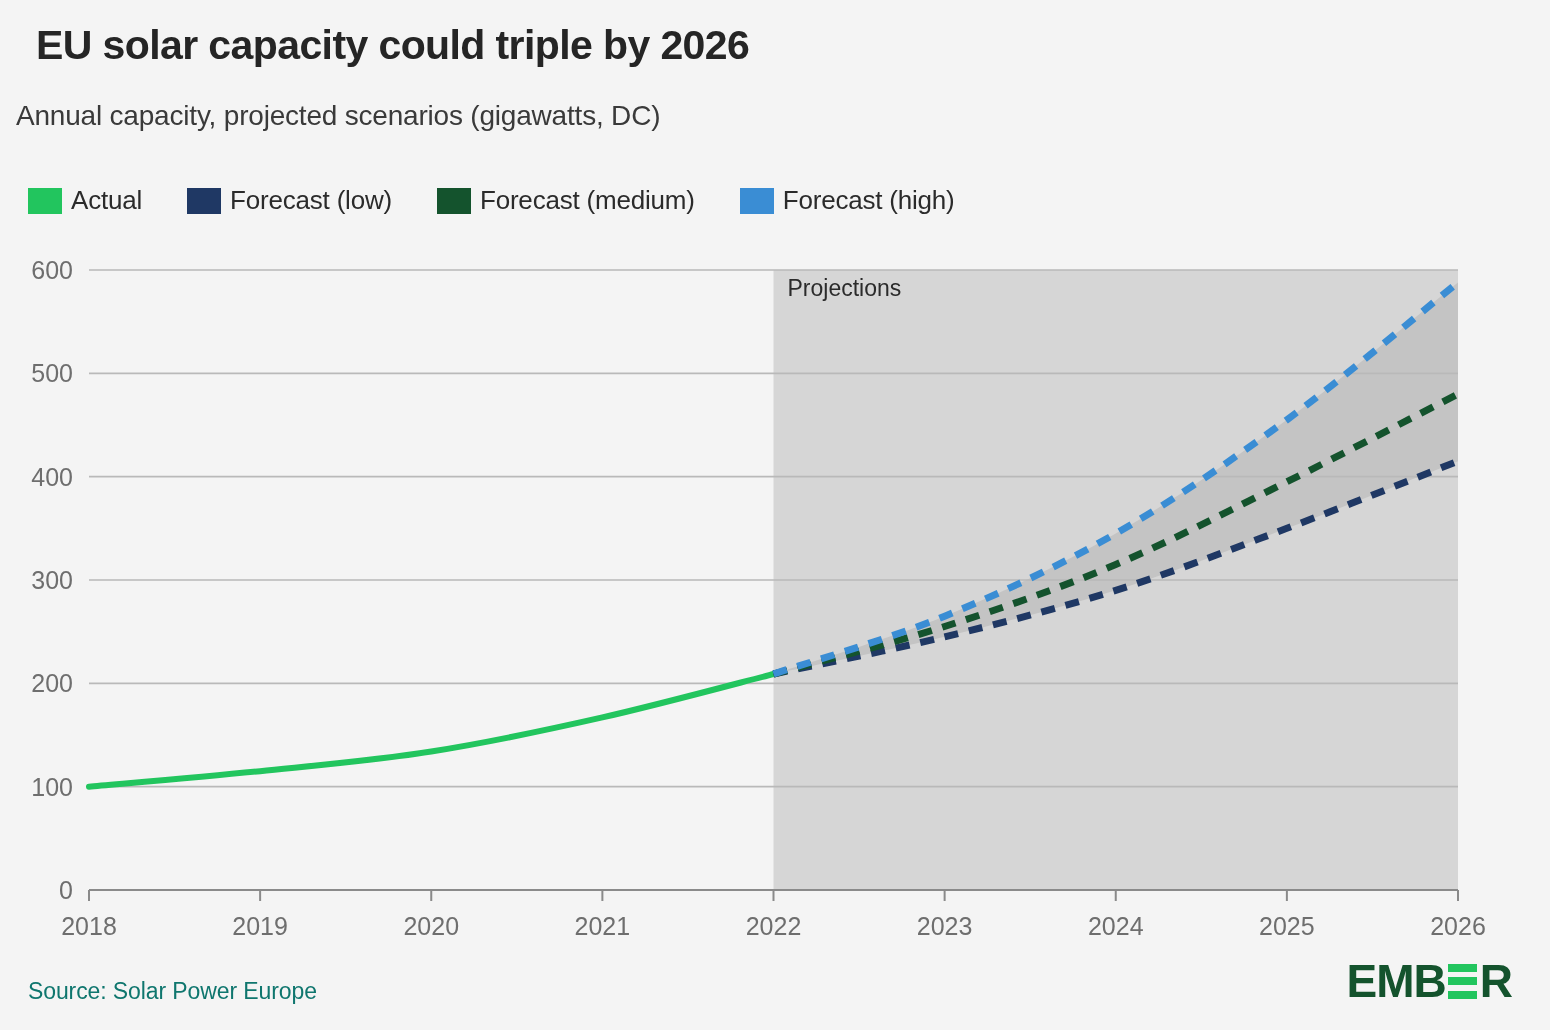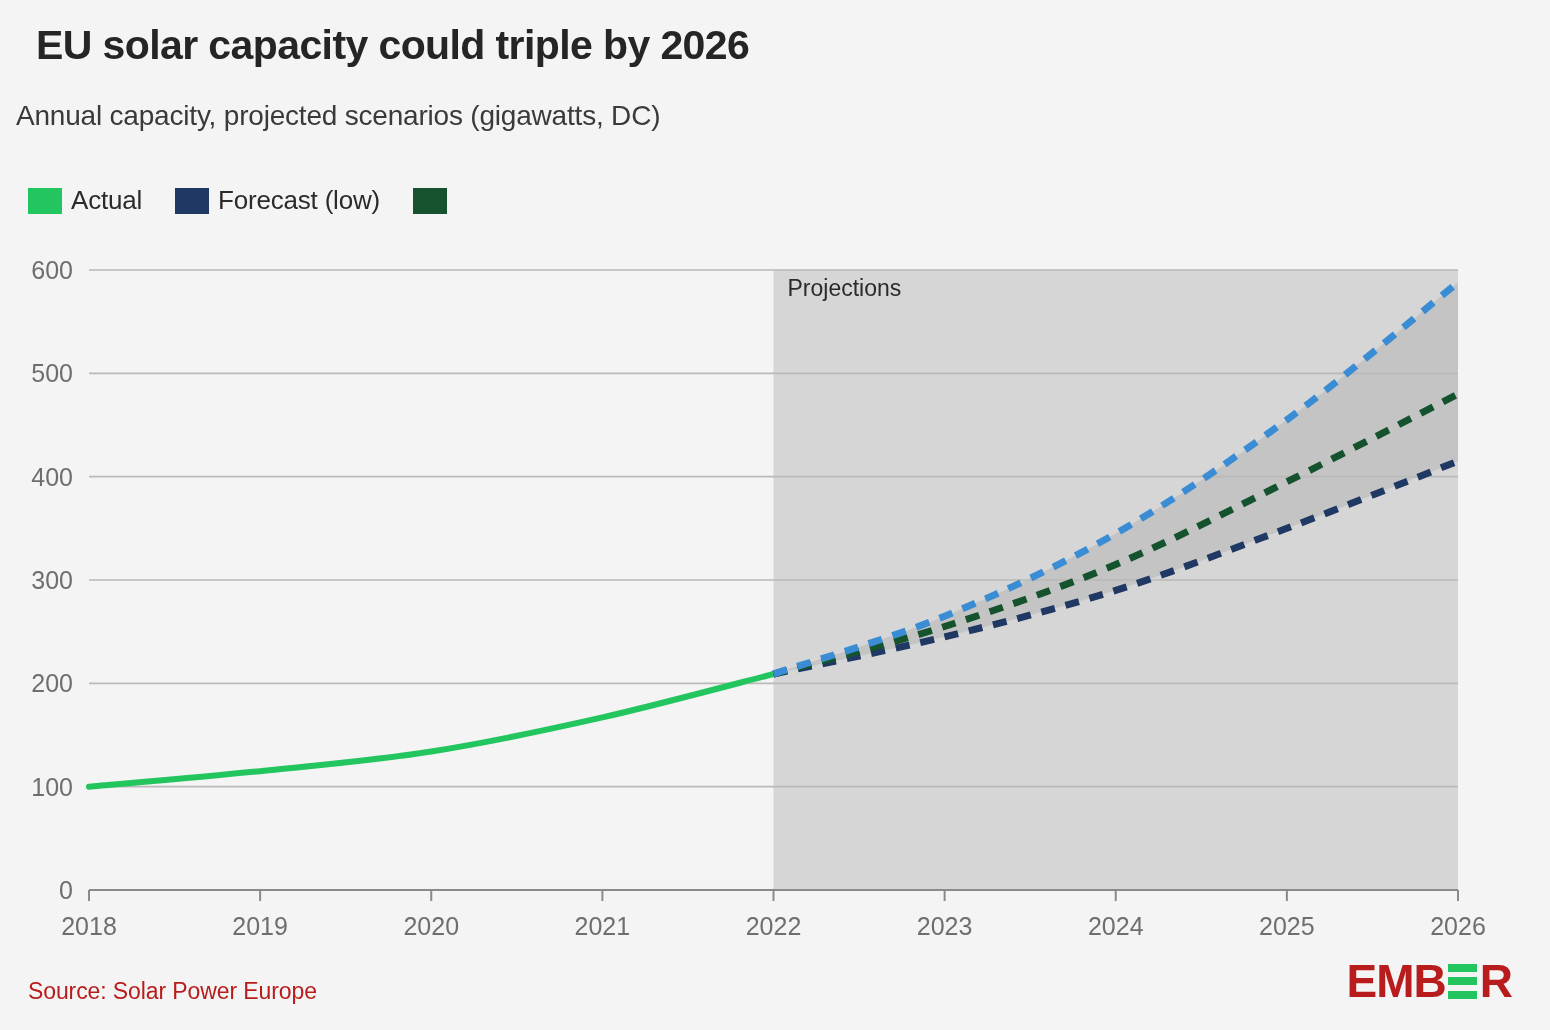--- a/index.html
+++ b/index.html
@@ -16,41 +16,41 @@
     font-size:41px;font-weight:700;letter-spacing:-0.6px;
     color:#252525;white-space:nowrap;
   }
   .subtitle{
     position:absolute;left:16px;top:100px;
     font-size:28px;font-weight:400;letter-spacing:-0.2px;
     color:#3a3a3a;white-space:nowrap;
   }
   .legend{
     position:absolute;left:28px;top:185px;
-    display:flex;align-items:center;gap:0px;justify-content:center;
+    display:flex;align-items:center;gap:12px;justify-content:center;
   }
   .legend-item{display:flex;align-items:center;margin-right:33px;}
   .legend-swatch{width:34px;height:26px;display:inline-block;margin-right:9px;}
   .legend-label{font-size:26px;color:#2b2b2b;white-space:nowrap;letter-spacing:-0.2px;}
   .chart-wrap{position:absolute;left:0;top:0;width:1550px;height:1030px;}
   .chart-svg{position:absolute;left:0;top:0;}
   .ytick{font-size:25px;fill:#6e6e6e;text-anchor:end;font-family:"Liberation Sans", sans-serif;}
   .xtick{font-size:25px;fill:#6e6e6e;text-anchor:middle;font-family:"Liberation Sans", sans-serif;}
   .proj-label{font-size:23px;fill:#2b2b2b;font-family:"Liberation Sans", sans-serif;}
   .source{
     position:absolute;left:28px;top:978px;
-    font-size:23px;color:#b91c1c;letter-spacing:-0.1px;white-space:nowrap;
+    font-size:23px;color:#0f766e;letter-spacing:-0.1px;white-space:nowrap;
   }
   .logo{
     position:absolute;right:38px;top:957px;
     display:flex;align-items:center;height:48px;
   }
   .logo-text{
     font-size:46px;font-weight:700;letter-spacing:-1px;
-    color:#b91c1c;line-height:1;font-family:"Liberation Sans", sans-serif;
+    color:#14532d;line-height:1;font-family:"Liberation Sans", sans-serif;
   }
   .logo-e{display:inline-flex;flex-direction:column;justify-content:space-between;
     width:29px;height:35px;margin:0 3px 0 2px;vertical-align:middle;}
   .logo-e i{display:block;height:8px;width:100%;background:#22c55e;}
 </style>
 </head>
 <body>
 
 <div class="title">EU solar capacity could triple by 2026</div>
 <div class="subtitle">Annual capacity, projected scenarios (gigawatts, DC)</div>
@@ -59,20 +59,25 @@
   <div class="legend-item">
     <span class="legend-swatch" style="background:#22c55e"></span>
     <span class="legend-label">Actual</span>
   </div>
   <div class="legend-item">
     <span class="legend-swatch" style="background:#1f3864"></span>
     <span class="legend-label">Forecast (low)</span>
   </div>
   <div class="legend-item">
     <span class="legend-swatch" style="background:#14532d"></span>
+    <span class="legend-label">Forecast (medium)</span>
+  </div>
+  <div class="legend-item">
+    <span class="legend-swatch" style="background:#3a8dd4"></span>
+    <span class="legend-label">Forecast (high)</span>
   </div>
 </div>
 
 <div class="chart-wrap">
   <svg class="chart-svg" width="1550" height="1030" id="chart-svg">
       <rect x="773.5" y="270" width="684.5" height="620" fill="#d6d6d6"></rect>
       <path d="M 773.50 674.03 C 802.02 664.39, 887.58 639.59, 944.63 616.17 C 1001.67 592.74, 1058.71 566.22, 1115.75 533.50 C 1172.79 500.78, 1229.83 461.68, 1286.88 419.83 C 1343.92 377.98, 1429.48 305.31, 1458.00 282.40 L 1458.00 461.17 C 1429.48 472.36, 1343.92 506.81, 1286.88 528.33 C 1229.83 549.86, 1172.79 572.25, 1115.75 590.33 C 1058.71 608.42, 1001.67 622.88, 944.63 636.83 C 887.58 650.78, 802.02 667.83, 773.50 674.03 Z" fill="#c4c4c4" stroke="none"></path>
       <line x1="89" y1="890" x2="1458" y2="890" stroke="#b9b9b9" stroke-width="2"></line>
       <line x1="89" y1="786.6666666666666" x2="1458" y2="786.6666666666666" stroke="#b9b9b9" stroke-width="1.6"></line>
       <line x1="89" y1="683.3333333333334" x2="1458" y2="683.3333333333334" stroke="#b9b9b9" stroke-width="1.6"></line>

